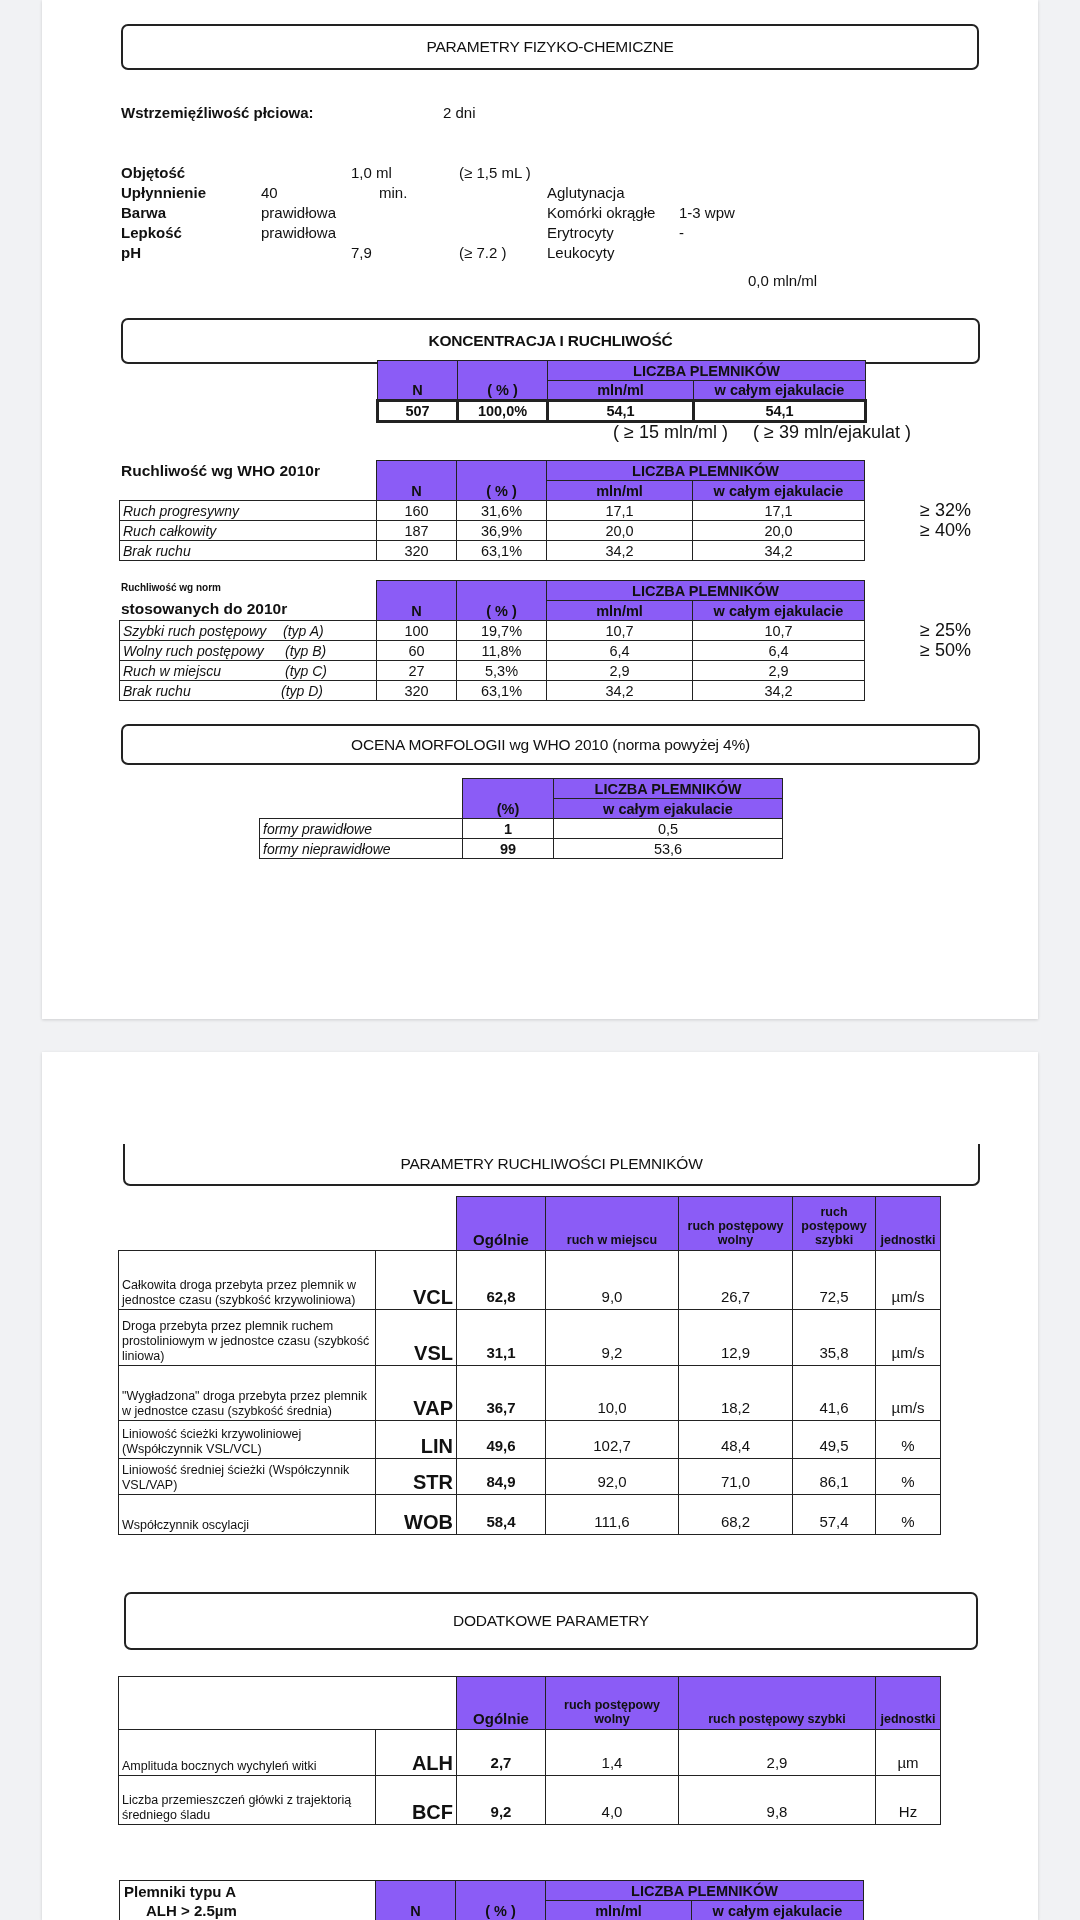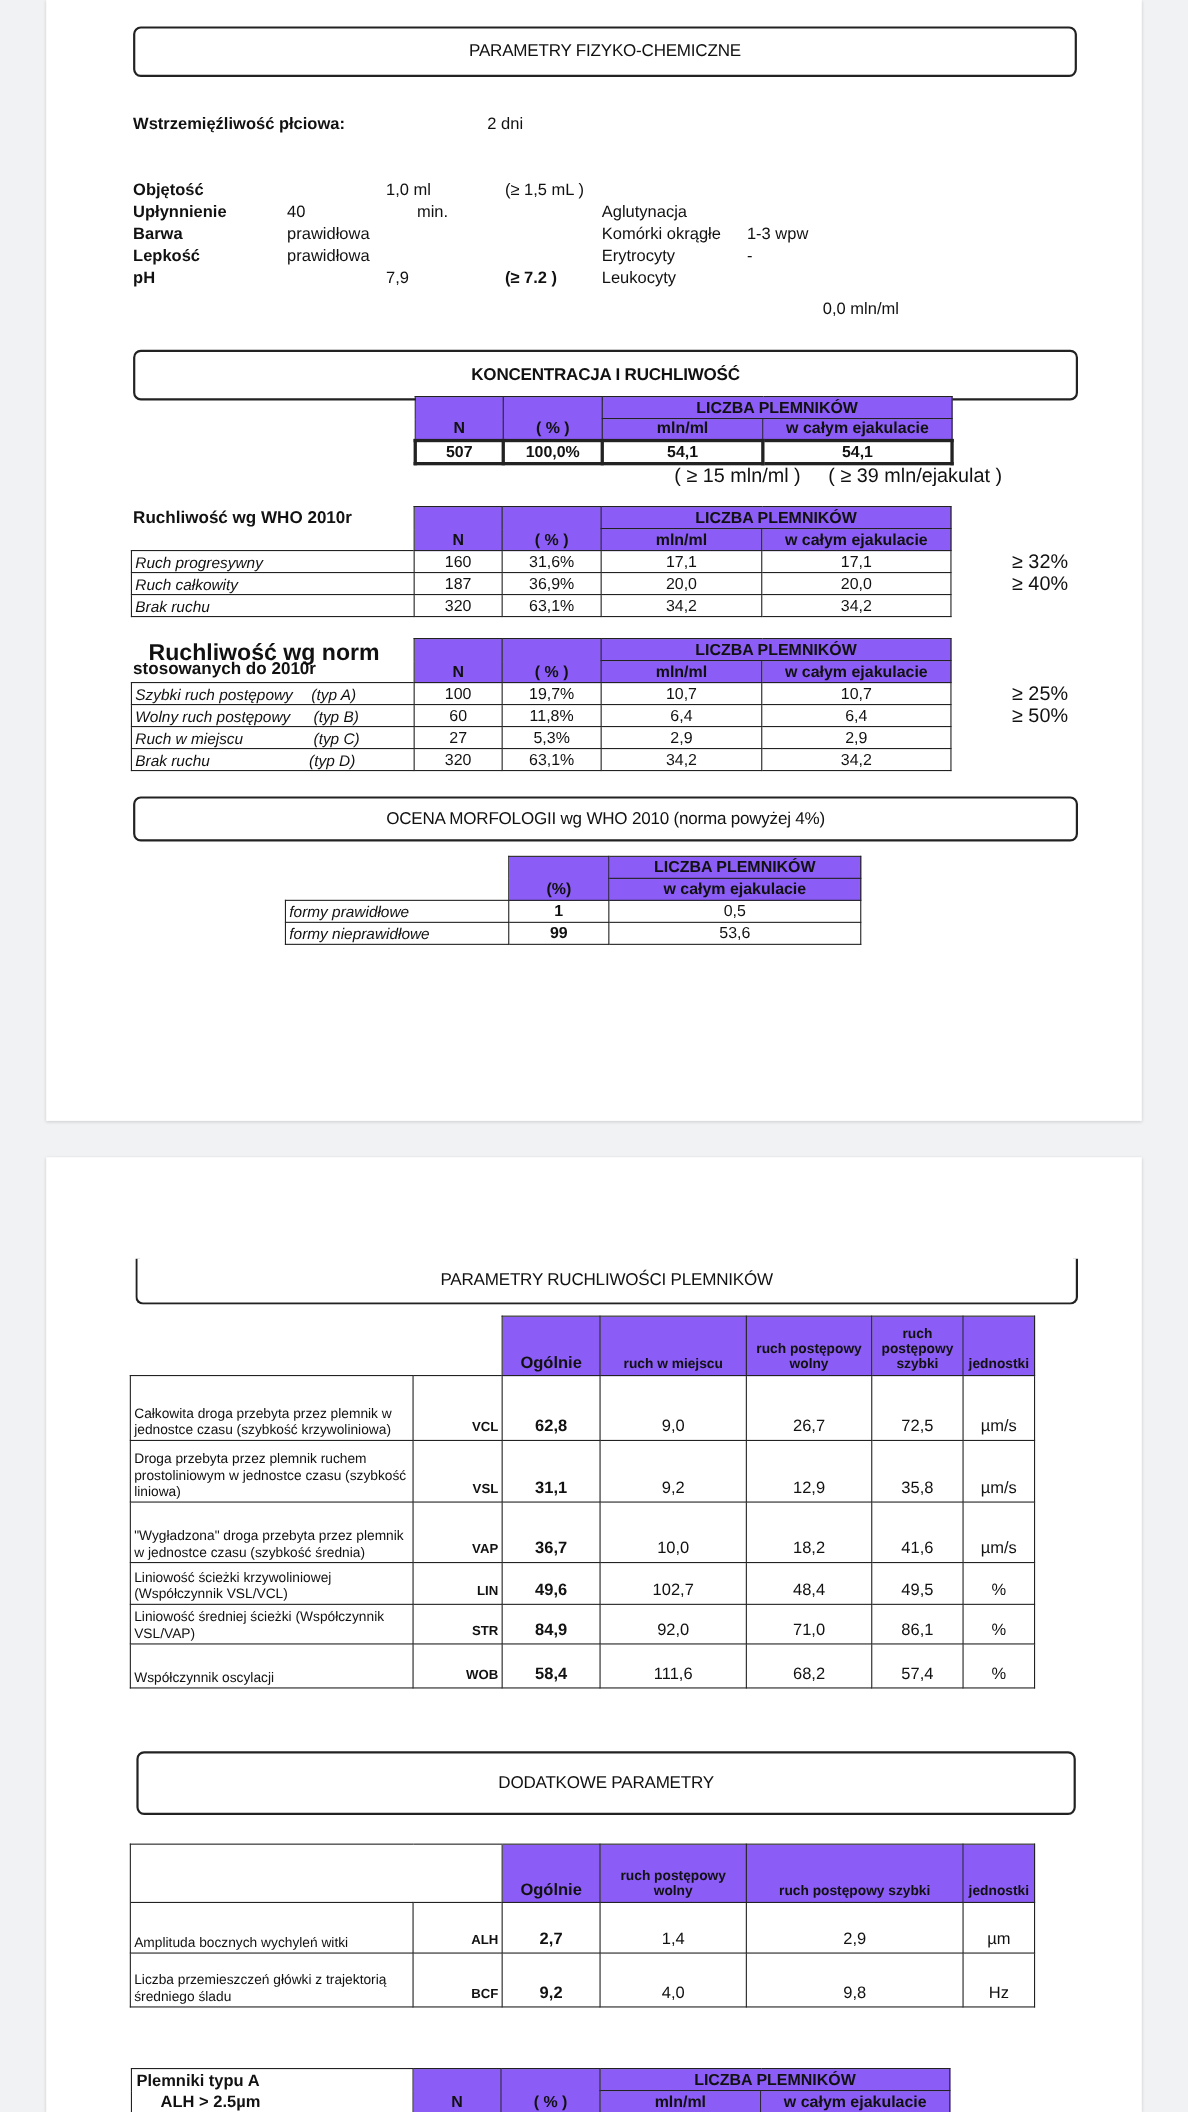--- a/index.html
+++ b/index.html
@@ -14,21 +14,21 @@
   .b { font-weight: bold; }
   table { border-collapse: collapse; position: absolute; font-size: 14.5px; table-layout: fixed; }
   td, th { border: 1.5px solid #222; text-align: center; padding: 0 2px; height: 20px; line-height: 18px; white-space: nowrap; }
   th { background: #8b5cf6; font-weight: bold; }
   td.it { text-align: left; font-style: italic; padding-left: 3px; font-size: 14px; }
   .noborder { border: none !important; background: transparent !important; }
   .norm { position: absolute; font-size: 18px; margin-left: 48px; }
   .thick td { border-width: 3px; font-weight: bold; }
   .mt th, .mt td { font-size: 13px; }
   .mt td.desc { text-align: left; font-size: 12.5px; line-height: 15px; vertical-align: bottom; white-space: normal; padding: 2px 3px 1px; }
-  .mt td.code { text-align: right; font-weight: bold; font-size: 12px; vertical-align: bottom; padding: 0 3px 3px; }
+  .mt td.code { text-align: right; font-weight: bold; font-size: 20px; vertical-align: bottom; padding: 0 3px 3px; }
   .mt td.v { font-size: 15px; vertical-align: bottom; padding-bottom: 3px; }
   .mt td.vb { font-weight: bold; }
   .mt th { vertical-align: bottom; line-height: 14px; padding-bottom: 3px; font-size: 12.5px; }
   .mt th.big { font-size: 15px; }
 </style>
 </head>
 <body>
 
 <div class="page" id="page1">
   <div class="hbox" style="left:79px; top:24px; width:858px; height:46px;">
@@ -47,21 +47,21 @@
   <div class="lbl" style="left:337px; top:184px;">min.</div>
 
   <div class="lbl b" style="left:79px; top:204px;">Barwa</div>
   <div class="lbl" style="left:219px; top:204px;">prawidłowa</div>
 
   <div class="lbl b" style="left:79px; top:224px;">Lepkość</div>
   <div class="lbl" style="left:219px; top:224px;">prawidłowa</div>
 
   <div class="lbl b" style="left:79px; top:244px;">pH</div>
   <div class="lbl" style="left:309px; top:244px;">7,9</div>
-  <div class="lbl" style="left:417px; top:244px;font-weight:bold;">(≥ 7.2 )</div>
+  <div class="lbl" style="left:417px; top:244px;">(≥ 7.2 )</div>
 
   <div class="lbl" style="left:505px; top:184px;">Aglutynacja</div>
   <div class="lbl" style="left:505px; top:204px;">Komórki okrągłe</div>
   <div class="lbl" style="left:637px; top:204px;">1-3 wpw</div>
   <div class="lbl" style="left:505px; top:224px;">Erytrocyty</div>
   <div class="lbl" style="left:637px; top:224px;">-</div>
   <div class="lbl" style="left:505px; top:244px;">Leukocyty</div>
   <div class="lbl" style="left:706px; top:244px;margin-top:28px;">0,0 mln/ml</div>
 
   <div class="hbox bold" style="left:79px; top:300px; width:859px; height:46px;margin-top:18px;">
@@ -135,21 +135,21 @@
       <td>320</td>
       <td>63,1%</td>
       <td>34,2</td>
       <td>34,2</td>
     </tr>
   </tbody>
     </table>
   <div class="norm" style="left:830px; top:500px;">≥ 32%</div>
   <div class="norm" style="left:830px; top:520px;">≥ 40%</div>
 
-  <div class="lbl b" style="left:93px; top:582px; font-size:21px;">Ruchliwość wg norm</div>
+  <div class="lbl b" style="left:79px; top:582px; font-size:10px;">Ruchliwość wg norm</div>
   <div class="lbl b" style="left:79px; top:600px; font-size:15.5px;">stosowanych do 2010r</div>
   <table style="left:77px; top:580px; width:745px;">
     <colgroup>
         <col style="width:257px">
         <col style="width:80px">
         <col style="width:90px">
         <col style="width:146px">
         <col style="width:172px">
       </colgroup>
     <tbody>

